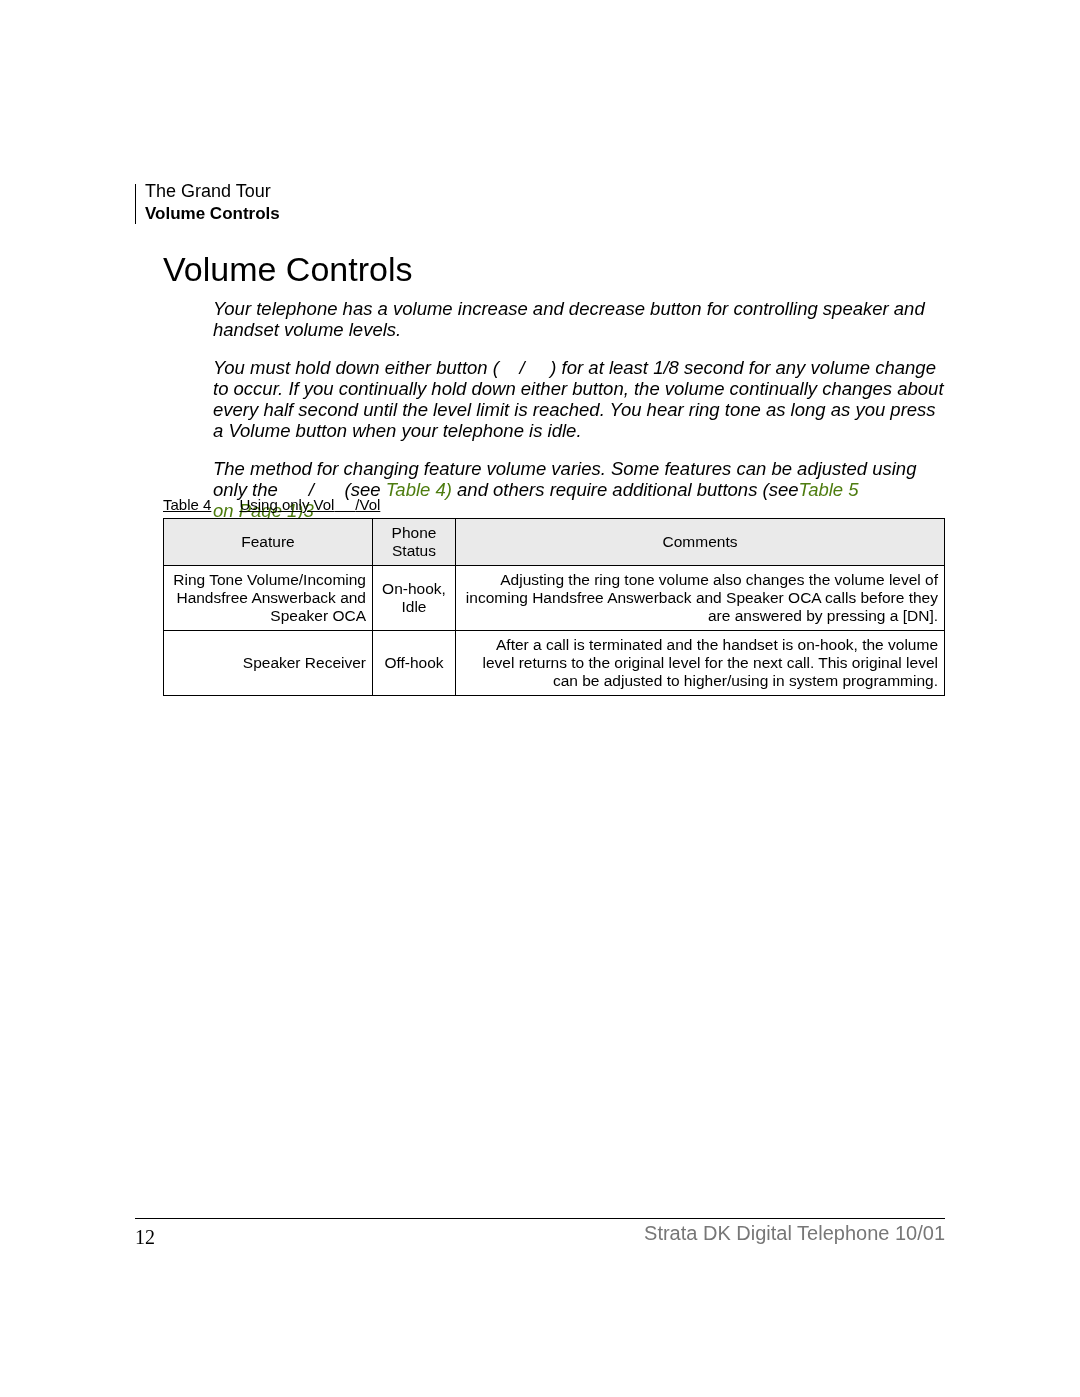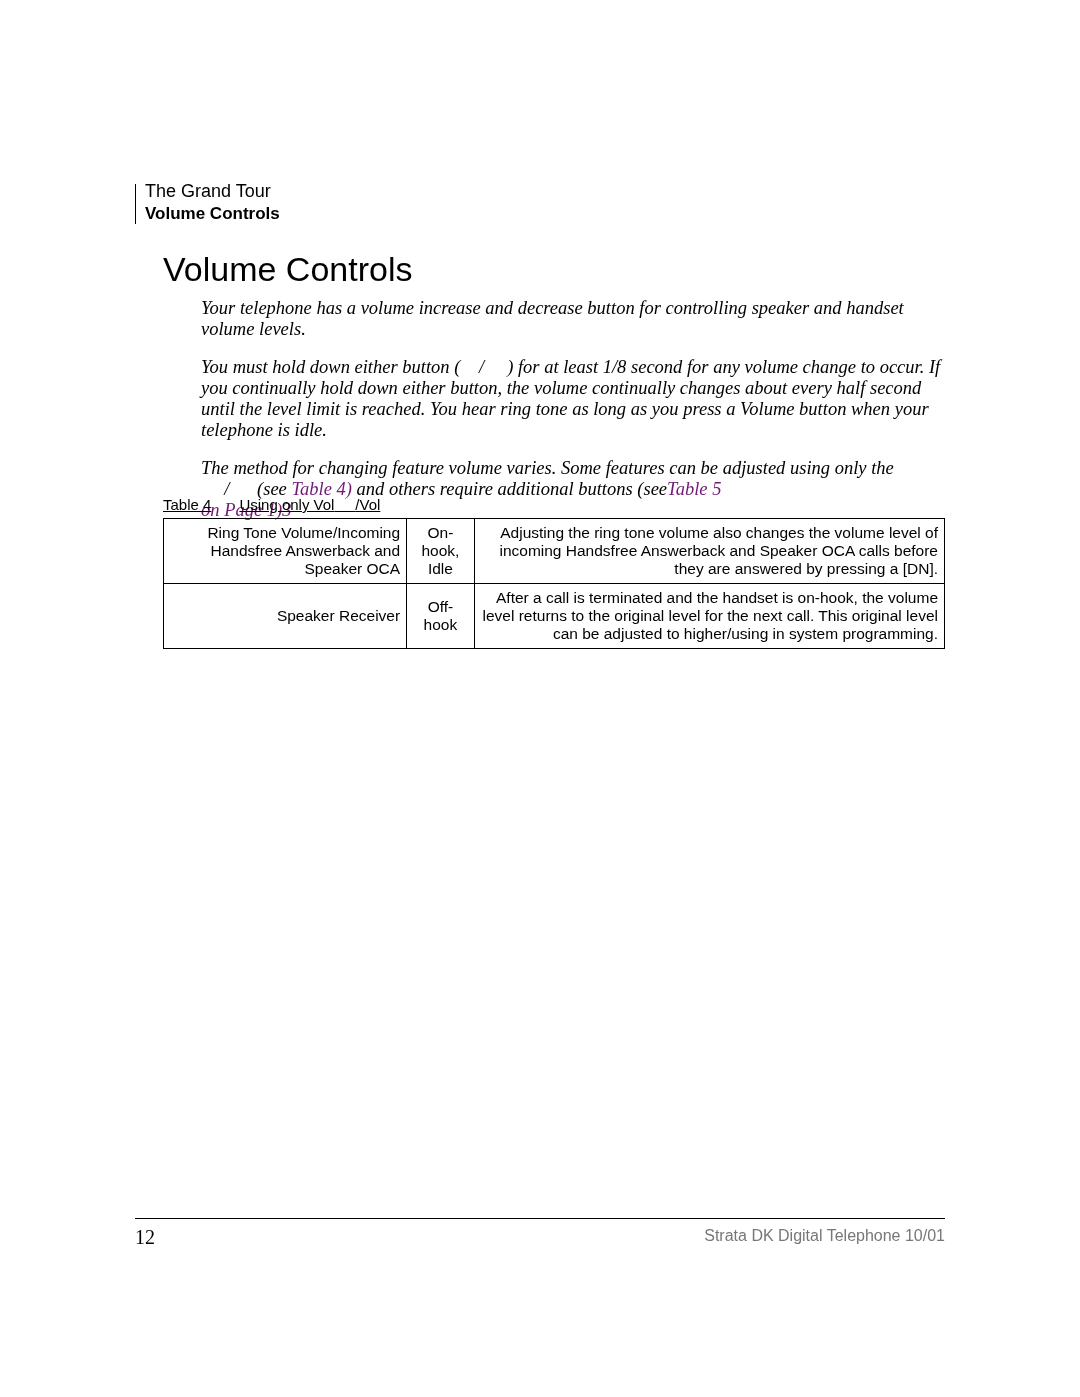--- a/index.html
+++ b/index.html
@@ -47,22 +47,22 @@
   }
   .body {
     position: absolute;
     left: 66px;
     top: 118px;
     width: 744px;
     font-style: italic;
     font-size: 18.5px;
     line-height: 1.15;
   }
-  .body p { margin: 0 0 16px 0; font-family: Liberation Serif, serif; }
-  .link { color: #701a75; font-style: italic; }
+  .body p { margin: 0 0 16px 12px; }
+  .link { color: #4d7c0f; font-style: italic; }
   .caption {
     position: absolute;
     left: 28px;
     top: 316px;
     font-size: 15px;
     text-decoration: underline;
   }
   .caption .gap { display:inline-block; width:28px; }
   table.data {
     position: absolute;
@@ -97,21 +97,21 @@
     position: absolute;
     left: 135px;
     bottom: 148px;
     font-size: 20px;
     font-family: Liberation Serif, serif;
   }
   .footer-text {
     position: absolute;
     right: 135px;
     bottom: 152px;
-    font-size: 16px;
+    font-size: 20px;
     color: #777;
   }
 </style>
 </head>
 <body>
 
 <div class="page">
   <div class="divider-left"></div>
   <div class="header-block">
     <div>The Grand Tour</div>
@@ -129,20 +129,25 @@
       <span>The method for changing feature volume varies. Some features can be adjusted using only the </span>&nbsp;&nbsp;&nbsp;&nbsp;&nbsp;<span>/</span>&nbsp;&nbsp;&nbsp;&nbsp;&nbsp;<span> (see </span><span class="link">Table 4)</span><span> and others require additional buttons (see</span><span class="link">Table 5</span><br><span class="link">on Page 1)3</span>
     </p>
   </div>
 
   <div class="caption">
     <span>Table 4</span><span class="gap"></span><span>Using only Vol</span>&nbsp;&nbsp;&nbsp;&nbsp;&nbsp;<span>/Vol</span>
   </div>
 
   <table class="data">
     <tbody>
+        <tr>
+      <th class="feature">Feature</th>
+      <th class="status">Phone Status</th>
+      <th>Comments</th>
+    </tr>
     <tr>
       <td>Ring Tone Volume/Incoming Handsfree Answerback and Speaker OCA</td>
       <td class="center">On-hook, Idle</td>
       <td>Adjusting the ring tone volume also changes the volume level of incoming Handsfree Answerback and Speaker OCA calls before they are answered by pressing a [DN].</td>
     </tr>
     <tr>
       <td>Speaker Receiver</td>
       <td class="center">Off-hook</td>
       <td>After a call is terminated and the handset is on-hook, the volume level returns to the  original  level for the next call. This  original  level can be adjusted to higher/using in system programming.</td>
     </tr>

